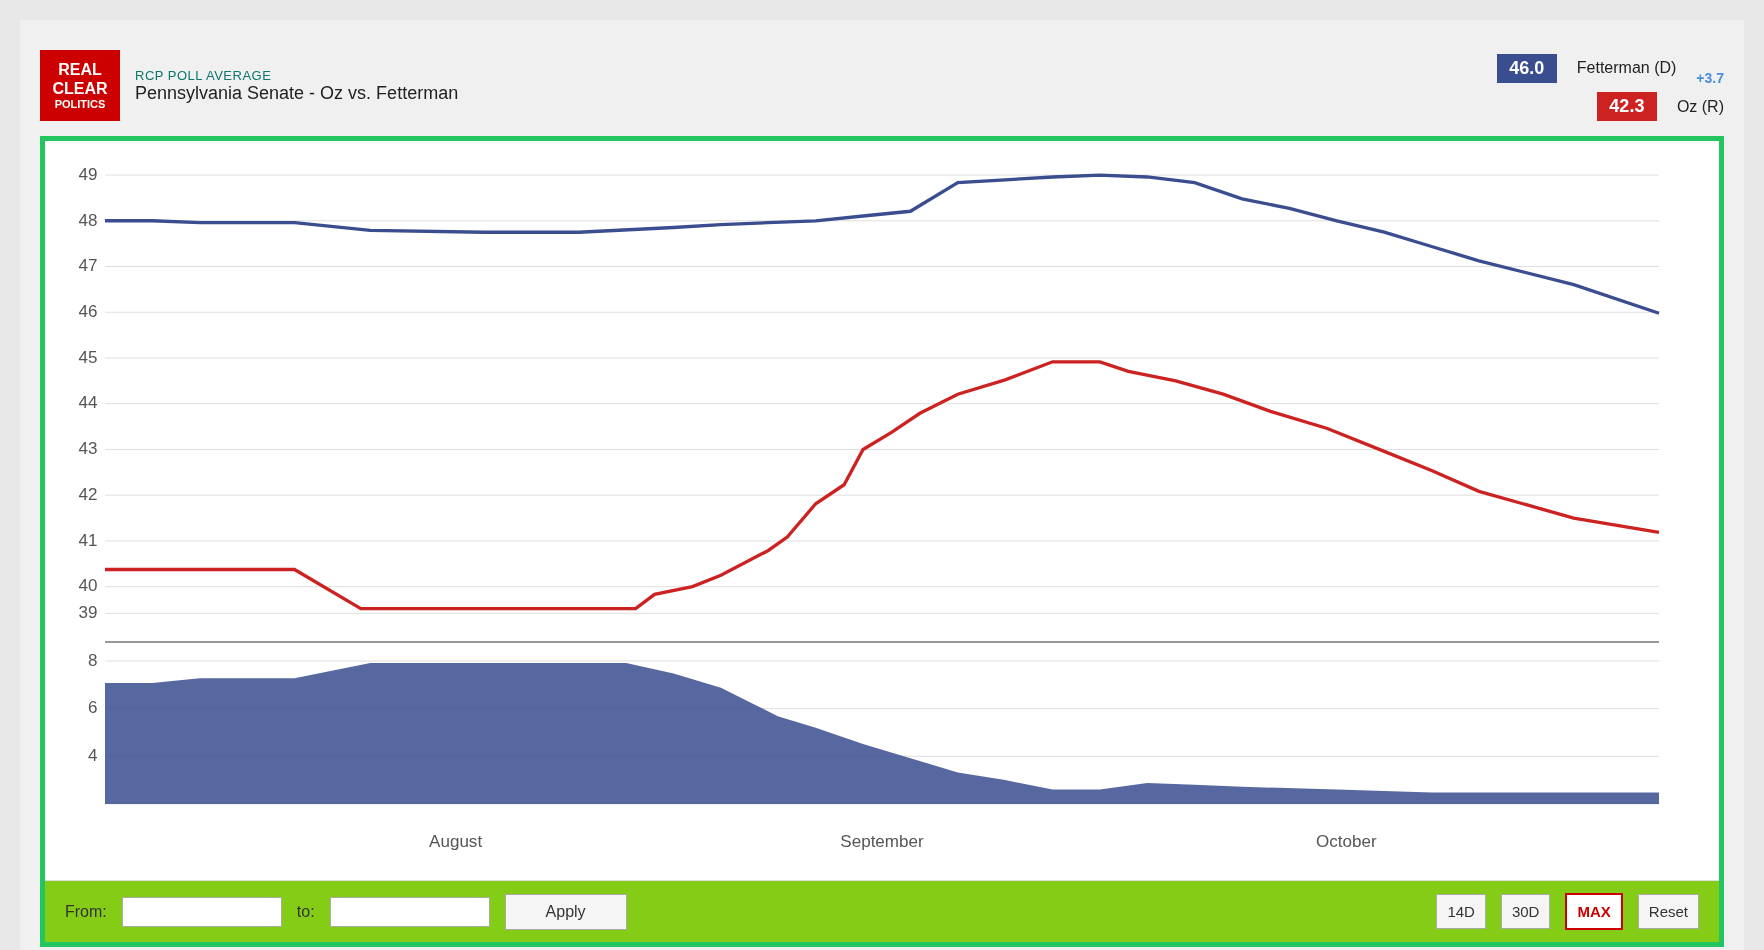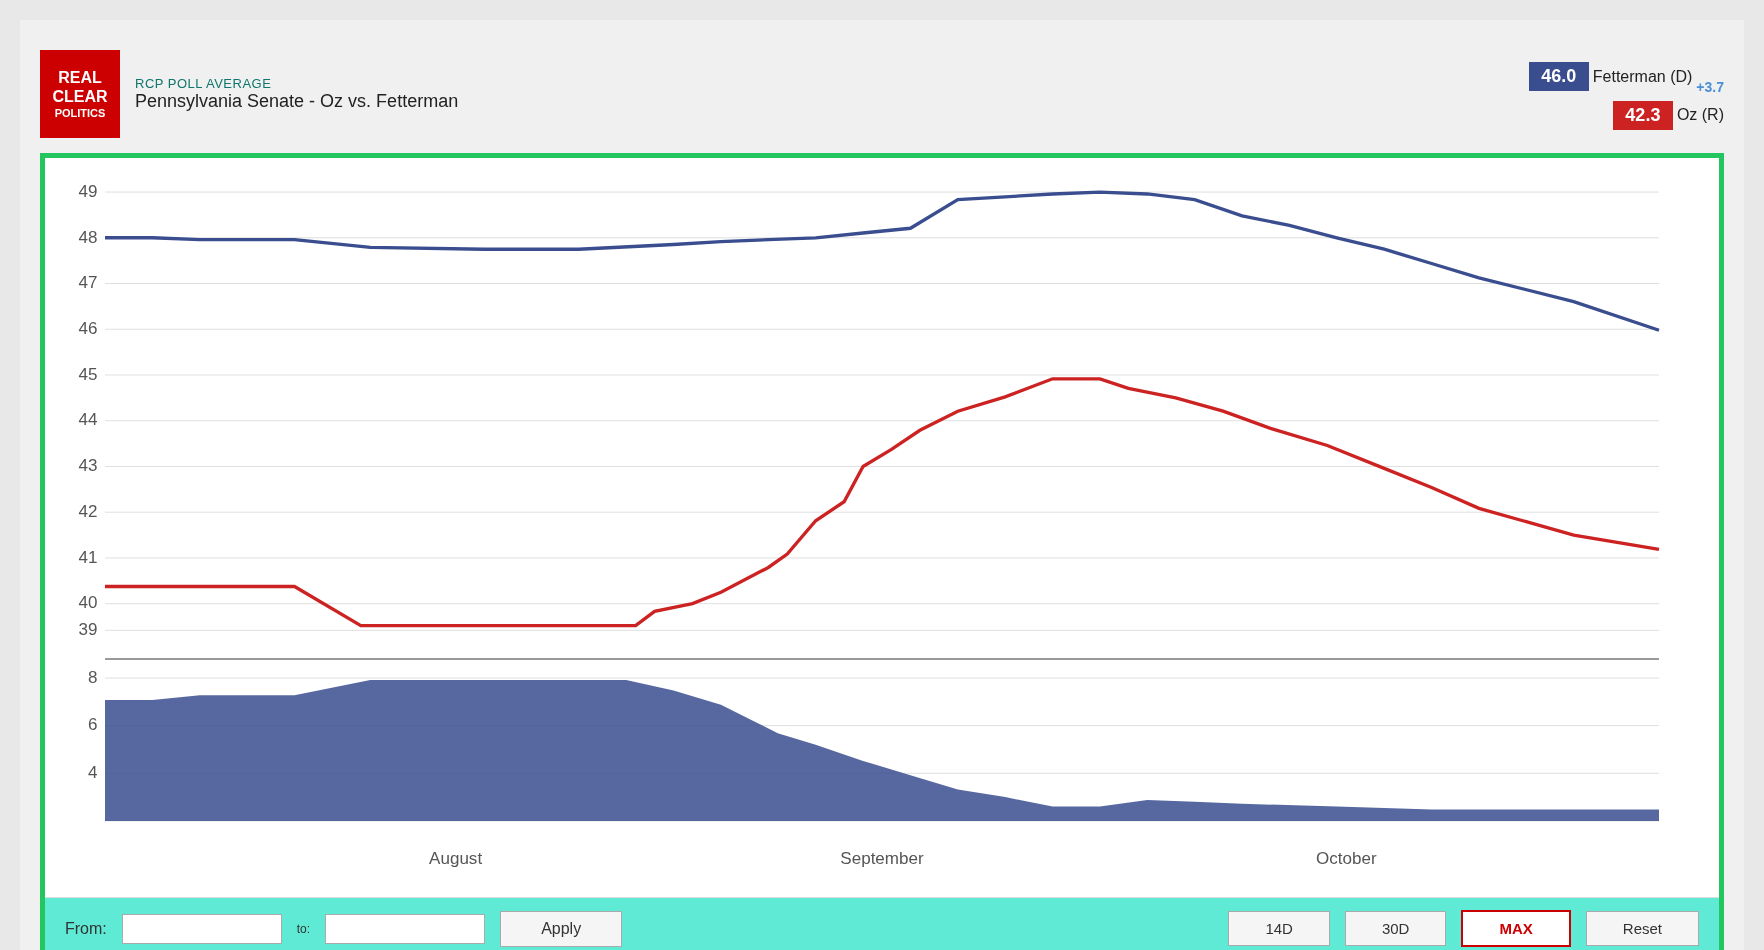--- a/index.html
+++ b/index.html
@@ -28,21 +28,21 @@
       background: #f0f0f0;
       padding: 10px 0 15px 0;
     }
     .header-left {
       display: flex;
       align-items: center;
       gap: 15px;
     }
     .logo {
       width: 80px;
-      height: 88px;
+      height: 71px;
       background: #cc0000;
       display: flex;
       flex-direction: column;
       align-items: center;
       justify-content: center;
       color: white;
       font-weight: 900;
       font-size: 14px;
       line-height: 1.2;
       text-align: center;
@@ -68,21 +68,21 @@
     }
     .legend {
       display: flex;
       flex-direction: column;
       gap: 6px;
       align-items: flex-end;
     }
     .legend-item {
       display: flex;
       align-items: center;
-      gap: 4px;
+      gap: 20px;
     }
     .legend-badge {
       padding: 4px 10px;
       color: white;
       font-size: 18px;
       font-weight: bold;
       min-width: 60px;
       text-align: center;
     }
     .legend-badge.blue { background: #3a4d8f; }
@@ -111,47 +111,47 @@
       flex: 1;
       position: relative;
       padding: 15px 60px 0 60px;
     }
     .controls-bar {
       display: flex;
       align-items: center;
       padding: 12px 20px;
       gap: 15px;
       border-top: 1px solid #ddd;
-      background: #5eead4;
+      background: #84cc16;
     }
     .controls-label {
       font-size: 16px;
       color: #333;
     }
     .controls-input {
       border: 1px solid #aaa;
       padding: 6px 10px;
       font-size: 14px;
       width: 160px;
     }
     .controls-to {
-      font-size: 12px;
+      font-size: 16px;
       color: #333;
     }
     .apply-btn {
       padding: 8px 40px;
       background: #f5f5f5;
       border: 1px solid #aaa;
       font-size: 16px;
       cursor: pointer;
       color: #333;
     }
     .spacer { flex: 1; }
     .time-btn {
-      padding: 8px 36px;
+      padding: 8px 10px;
       background: #f5f5f5;
       border: 1px solid #aaa;
       font-size: 15px;
       cursor: pointer;
       color: #333;
     }
     .time-btn.active {
       background: white;
       border: 2px solid #cc0000;
       color: #cc0000;

